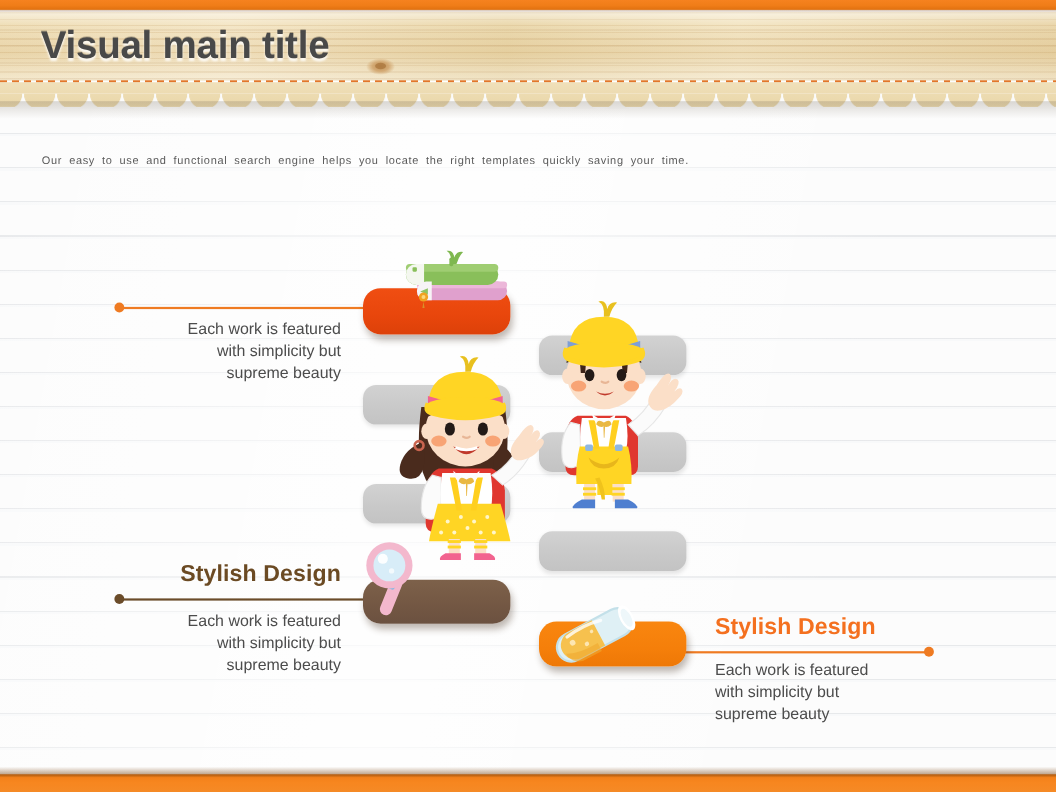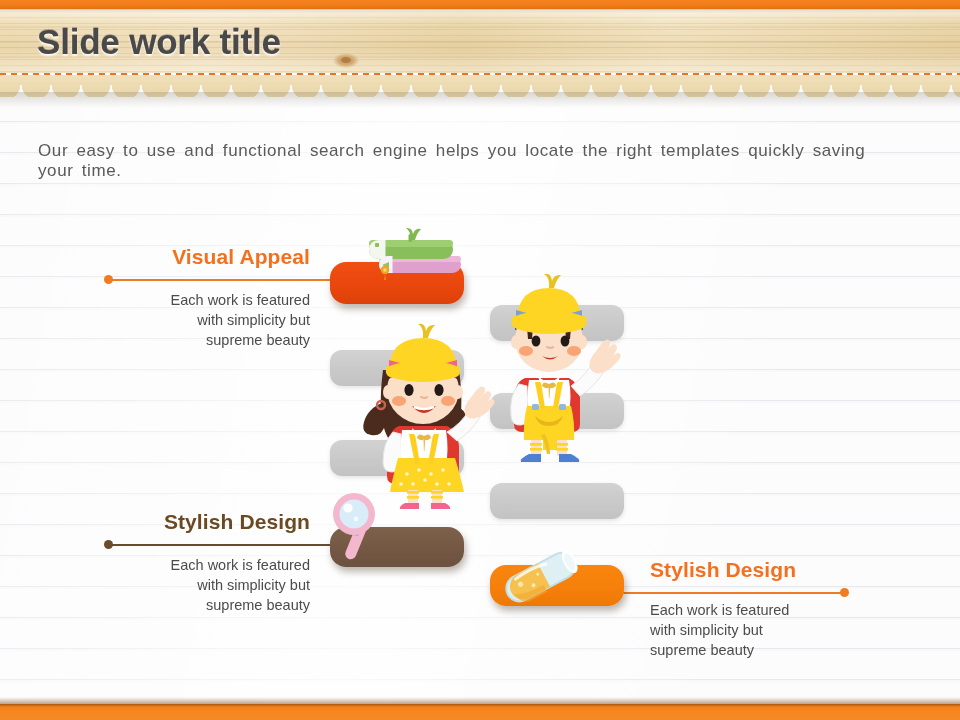--- a/index.html
+++ b/index.html
@@ -106,21 +106,21 @@
     font-size:35px;font-weight:bold;letter-spacing:-.2px;
     color:#494949;
     text-shadow:0 2px 2px rgba(255,255,255,.85), 0 -1px 0 rgba(0,0,0,.25);
   }
   .sub-title{
     position:absolute;left:39px;top:101px;
     font-size:25px;color:#6d6d6d;letter-spacing:.2px;
   }
   .sub-desc{
     position:absolute;left:38px;top:141px;width:840px;
-    font-size:17px;color:#5a5a5a;letter-spacing:.6px;
+    font-size:10px;color:#5a5a5a;letter-spacing:.6px;
     word-spacing:3px;
   }
 
   
   .bot-shadow{
     position:absolute;left:0;top:697px;width:960px;height:8px;
     background:linear-gradient(to bottom,rgba(140,80,20,0),rgba(120,66,14,.55));
   }
   .bot-orange{
     position:absolute;left:0;top:704px;width:960px;height:16px;
@@ -176,39 +176,38 @@
   <div class="paper-sheen"></div>
 
   <div class="top-orange"></div>
   <div class="top-orange-sh"></div>
 
   <div class="wood">
     <div class="wood-knot"></div>
     <div class="wood-knot2"></div>
   </div>
 
-  <div class="main-title">Slide work title</div>
+  <div class="main-title">Visual main title</div>
 
   <div class="stitch"></div>
   <div class="scallop-band"></div>
   <div class="scallop-mask"></div>
   <div class="scallop-shadow"></div>
 
   <div class="sub-desc">Our easy to use and functional search engine helps you locate the right templates quickly  saving your time.</div>
 
   <div class="gbar" style="left:330px;top:350px;width:134px;height:36px;"></div>
   <div class="gbar" style="left:330px;top:440px;width:134px;height:36px;"></div>
   <div class="gbar" style="left:490px;top:305px;width:134px;height:36px;"></div>
   <div class="gbar" style="left:490px;top:393px;width:134px;height:36px;"></div>
   <div class="gbar" style="left:490px;top:483px;width:134px;height:36px;"></div>
 
   <div class="conn orange" style="left:108px;top:279px;width:232px;"></div>
   <div class="dot orange" style="left:104px;top:275px;"></div>
 
-  <div class="item-h orange ta-r" style="left:60px;top:245px;width:250px;">Visual Appeal</div>
 
   <div class="item-b ta-r" style="left:60px;top:290px;width:250px;">
     <div>Each work is featured</div>
     <div>with simplicity but</div>
     <div>supreme beauty</div>
   </div>
 
   <div class="cbar red" style="left:330px;top:262px;width:134px;height:42px;">
     <div class="body"></div>
   </div>

